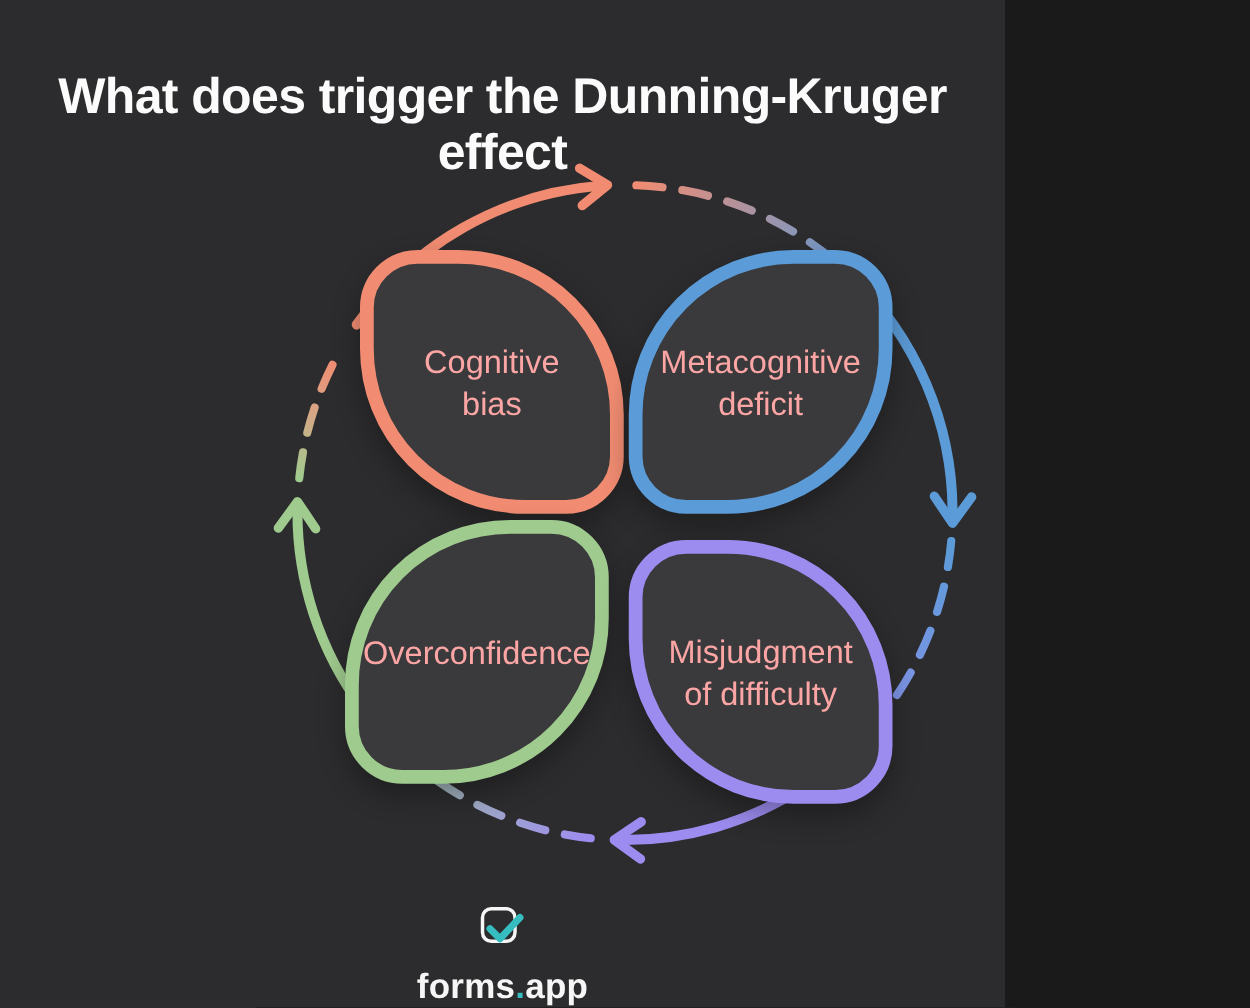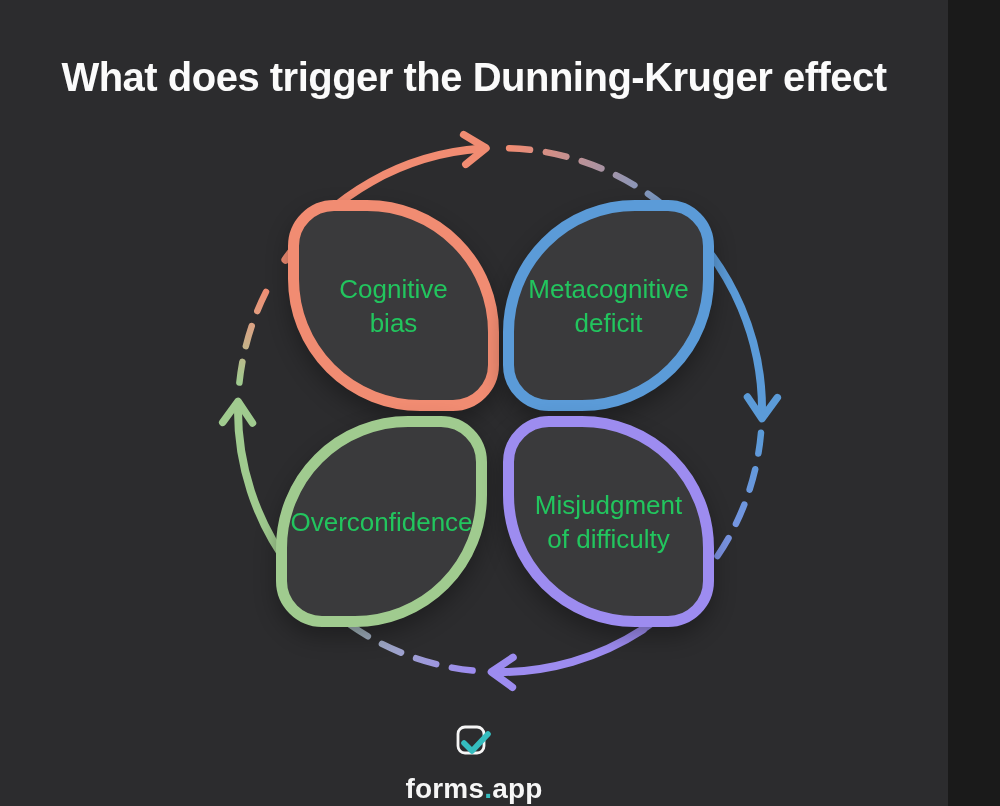--- a/index.html
+++ b/index.html
@@ -1,39 +1,39 @@
 <!DOCTYPE html>
 <html><head>
 <meta charset="utf-8">
 <style>
   html,body{margin:0;padding:0;background:#1a1a1a;}
   .stage{
-    position:relative;width:948px;height:806px;overflow:hidden;
+    position:relative;width:804px;height:806px;overflow:hidden;
     background:#2C2C2E;
     font-family:"Liberation Sans",sans-serif;
   }
   .title{
     position:absolute;left:0;top:55px;width:100%;
     text-align:center;
     font-size:40px;font-weight:bold;letter-spacing:-0.5px;
     color:#FBFBFB;
   }
   .diagram-svg{position:absolute;left:0;top:0;}
   .petal{
     position:absolute;width:211px;height:211px;
     background:#3A3A3C;border:11px solid #888;box-sizing:border-box;
     display:flex;align-items:center;justify-content:center;
     box-shadow:0 10px 22px rgba(0,0,0,0.30);
   }
   .petal-tl{left:288px;top:200px;border-radius:46px 132px 46px 132px;}
   .petal-tr{left:503px;top:200px;border-radius:132px 46px 132px 46px;align-items:center;}
   .petal-bl{left:276px;top:416px;border-radius:132px 46px 132px 46px;}
-  .petal-br{left:503px;top:416px;border-radius:46px 132px 46px 132px;}
+  .petal-br{left:503px;top:432px;border-radius:46px 132px 46px 132px;}
   .petal-label{
-    font-size:26px;line-height:34px;color:#22c55e;
+    font-size:26px;line-height:34px;color:#fca5a5;
     text-align:center;white-space:pre-line;padding:0 4px;
   }
   .watermark{
     position:absolute;left:0;top:722px;width:100%;
     display:flex;align-items:center;justify-content:center;gap:11px;flex-direction:column;
   }
   .logo-icon{display:block;}
   .logo-text{
     font-size:28px;font-weight:bold;color:#F6F6F6;letter-spacing:0.2px;
   }

